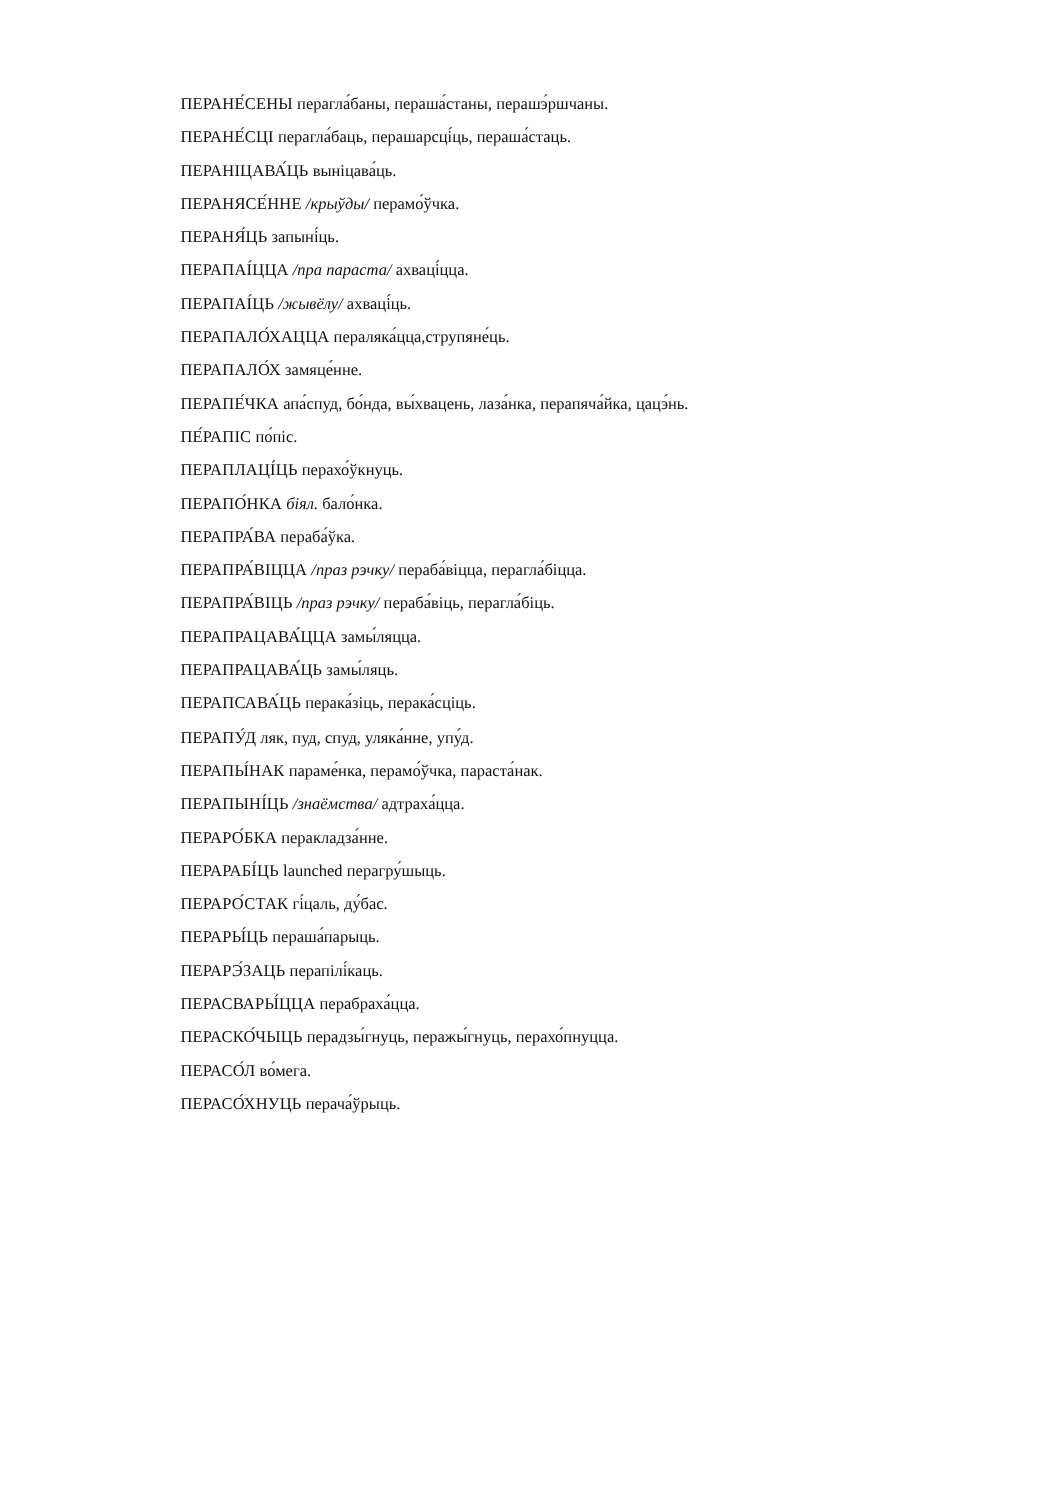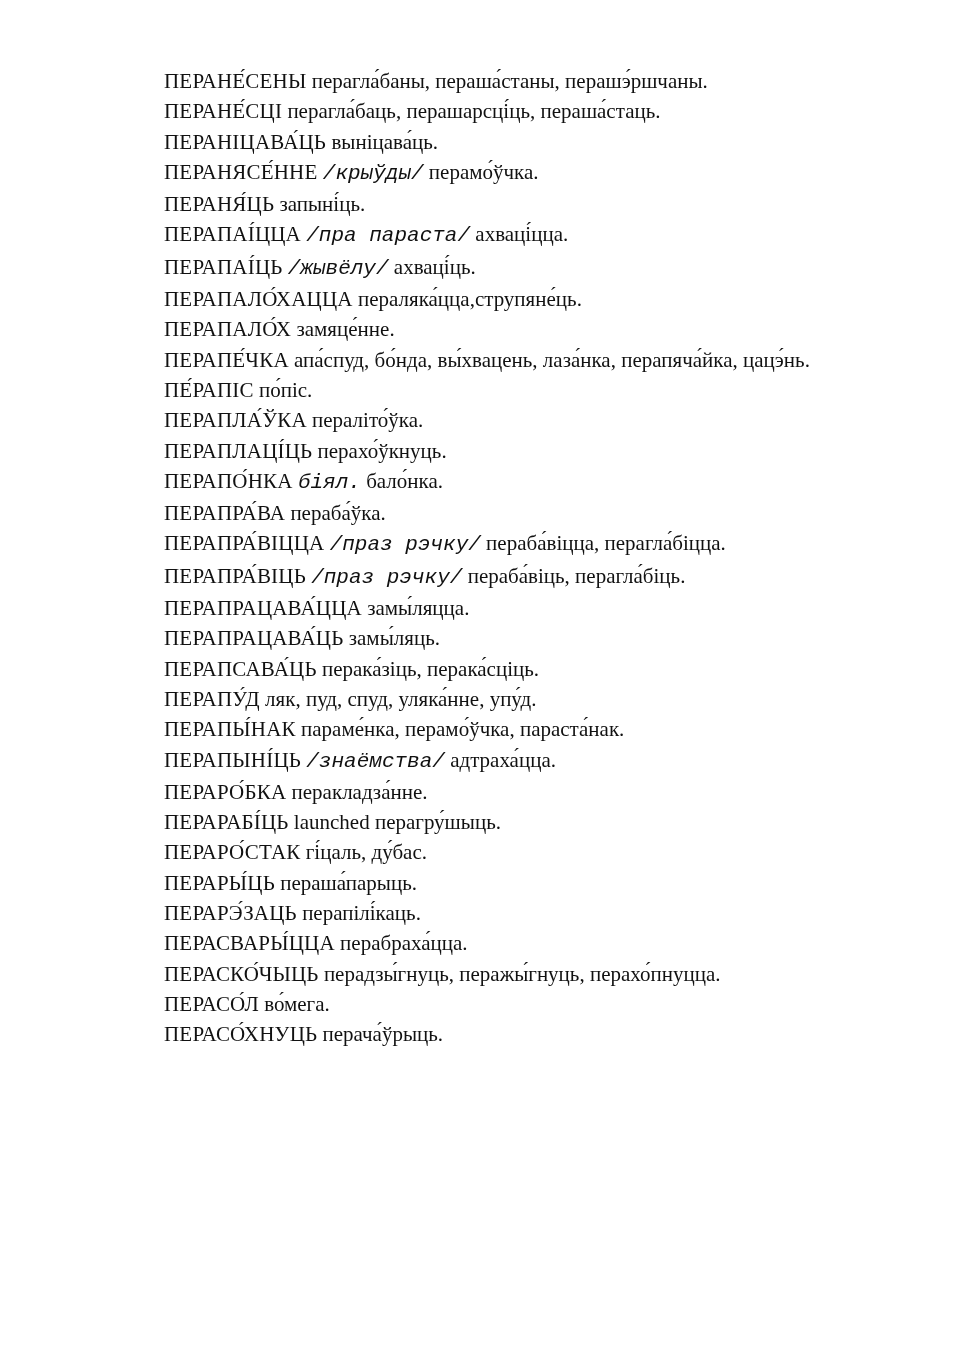--- a/index.html
+++ b/index.html
@@ -1,42 +1,41 @@
 <!DOCTYPE html>
 <html><head>
 <meta charset="utf-8">
 <style>
   html, body { margin: 0; padding: 0; background: #ffffff; }
   body { width: 960px; height: 1353px; position: relative; overflow: hidden; }
   .page {
-    position: absolute; left: 117px; top: 66px; width: 730px;
+    position: absolute; left: 117px; top: 80px; width: 730px;
     font-family: "Liberation Serif", "DejaVu Serif", serif;
-    font-size: 21px; color: #111; line-height: 30.3px;
+    font-size: 15px; color: #111; line-height: 30.3px;
   }
   .entry { text-indent: 47px; text-align: justify; margin: 0; }
   .hw { letter-spacing: 0.2px; }
-  .gl { font-style: italic; font-family: Liberation Mono, monospace; }
+  .gl { font-style: italic; }
   .df { }
 </style>
 </head>
 <body>
 
 <div class="page">
   <p class="entry"><span class="hw">ПЕРАНЕ́СЕНЫ</span> <span class="df">перагла́баны, пераша́станы, перашэ́ршчаны.</span></p>
   <p class="entry"><span class="hw">ПЕРАНЕ́СЦІ</span> <span class="df">перагла́баць, перашарсці́ць, пераша́стаць.</span></p>
   <p class="entry"><span class="hw">ПЕРАНІЦАВА́ЦЬ</span> <span class="df">выніцава́ць.</span></p>
   <p class="entry"><span class="hw">ПЕРАНЯСЕ́ННЕ</span> <span class="gl">/крыўды/</span> <span class="df">перамо́ўчка.</span></p>
   <p class="entry"><span class="hw">ПЕРАНЯ́ЦЬ</span> <span class="df">запыні́ць.</span></p>
   <p class="entry"><span class="hw">ПЕРАПАІ́ЦЦА</span> <span class="gl">/пра параста/</span> <span class="df">ахваці́цца.</span></p>
   <p class="entry"><span class="hw">ПЕРАПАІ́ЦЬ</span> <span class="gl">/жывёлу/</span> <span class="df">ахваці́ць.</span></p>
   <p class="entry"><span class="hw">ПЕРАПАЛО́ХАЦЦА</span> <span class="df">пераляка́цца,струпяне́ць.</span></p>
   <p class="entry"><span class="hw">ПЕРАПАЛО́Х</span> <span class="df">замяце́нне.</span></p>
   <p class="entry"><span class="hw">ПЕРАПЕ́ЧКА</span> <span class="df">апа́спуд, бо́нда, вы́хвацень, лаза́нка, перапяча́йка, цацэ́нь.</span></p>
   <p class="entry"><span class="hw">ПЕ́РАПІС</span> <span class="df">по́піс.</span></p>
-  <p class="entry"><span class="hw">ПЕРАПЛА́ЎКА</span> <span class="df">пераліто́ўка.</span></p>
   <p class="entry"><span class="hw">ПЕРАПЛАЦІ́ЦЬ</span> <span class="df">перахо́ўкнуць.</span></p>
   <p class="entry"><span class="hw">ПЕРАПО́НКА</span> <span class="gl">біял.</span> <span class="df">бало́нка.</span></p>
   <p class="entry"><span class="hw">ПЕРАПРА́ВА</span> <span class="df">пераба́ўка.</span></p>
   <p class="entry"><span class="hw">ПЕРАПРА́ВІЦЦА</span> <span class="gl">/праз рэчку/</span> <span class="df">пераба́віцца, перагла́біцца.</span></p>
   <p class="entry"><span class="hw">ПЕРАПРА́ВІЦЬ</span> <span class="gl">/праз рэчку/</span> <span class="df">пераба́віць, перагла́біць.</span></p>
   <p class="entry"><span class="hw">ПЕРАПРАЦАВА́ЦЦА</span> <span class="df">замы́ляцца.</span></p>
   <p class="entry"><span class="hw">ПЕРАПРАЦАВА́ЦЬ</span> <span class="df">замы́ляць.</span></p>
   <p class="entry"><span class="hw">ПЕРАПСАВА́ЦЬ</span> <span class="df">перака́зіць, перака́сціць.</span></p>
   <p class="entry"><span class="hw">ПЕРАПУ́Д</span> <span class="df">ляк, пуд, спуд, уляка́нне, упу́д.</span></p>
   <p class="entry"><span class="hw">ПЕРАПЫ́НАК</span> <span class="df">параме́нка, перамо́ўчка, параста́нак.</span></p>

